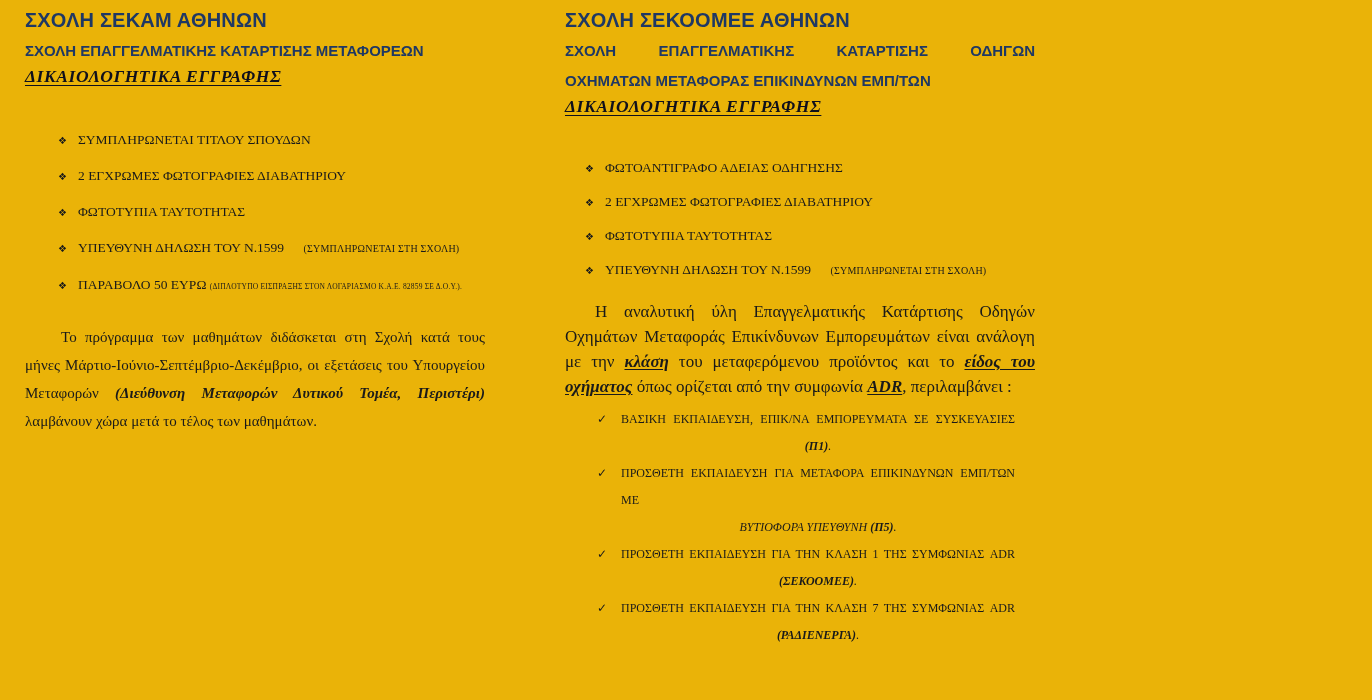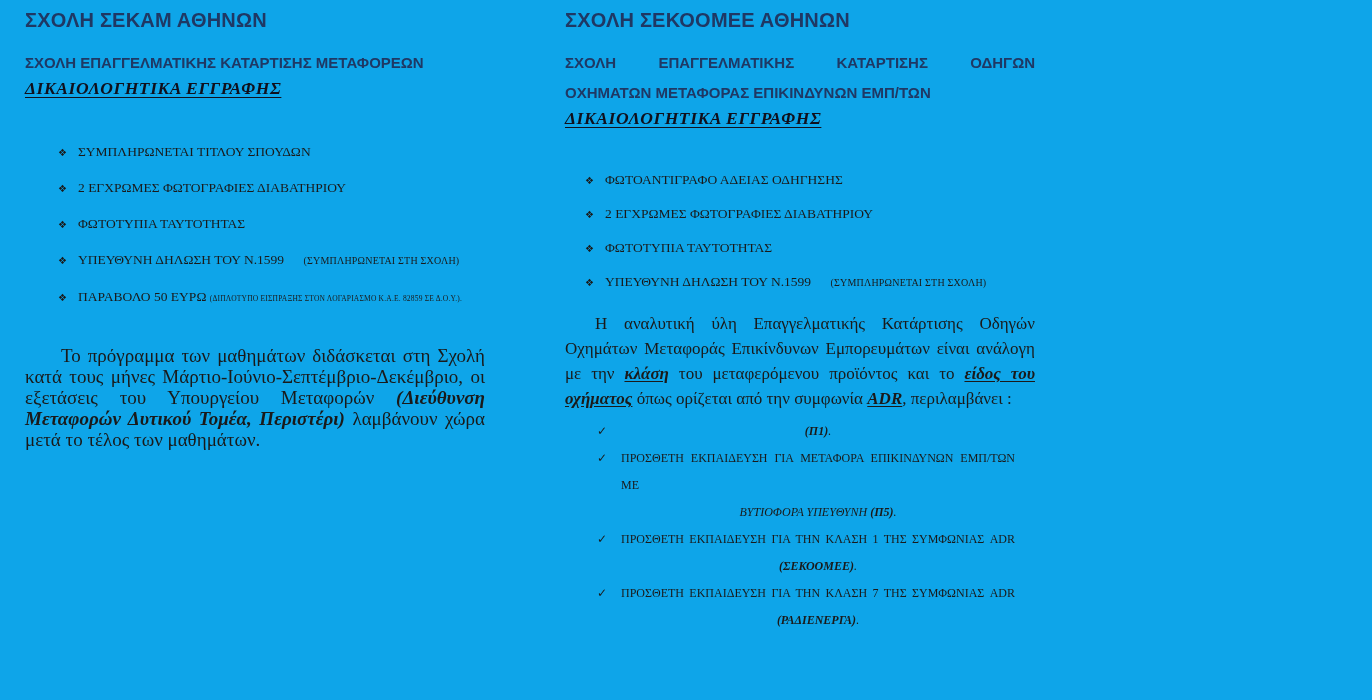--- a/index.html
+++ b/index.html
@@ -1,36 +1,36 @@
 <!DOCTYPE html>
 <html><head>
 <meta charset="utf-8">
 <style>
   html,body{margin:0;padding:0;background:#ffffff;}
   .page{
     position:relative;
     width:1372px;height:700px;
-    background:#0ea5e9;
+    background:#eab308;
     font-family:"Liberation Serif",serif;
     color:#1a1a1a;
     overflow:hidden;
   }
   .col{position:absolute;top:8px;}
   .col-left{left:25px;width:460px;}
   .col-right{left:565px;width:470px;}
 
   .doc-title{
     font-family:"Liberation Sans",sans-serif;
     font-weight:bold;font-size:20px;line-height:24px;
     color:#1f3864;letter-spacing:.2px;
   }
   .doc-subtitle{
     font-family:"Liberation Sans",sans-serif;
     font-weight:bold;font-size:15px;line-height:30px;
-    color:#1f3864;margin-top:16px;
+    color:#1f3864;margin-top:4px;
   }
   .subtitle-line-just{text-align:justify;text-align-last:justify;}
   .section-heading{
     font-family:"Liberation Serif",serif;
     font-weight:bold;font-style:italic;
     font-size:17.5px;letter-spacing:.6px;
     color:#10101c;
     text-decoration:underline;
     text-underline-offset:3px;
     display:inline-block;
@@ -46,23 +46,23 @@
   .col-right .req-list li{margin-bottom:17px;padding-left:40px;}
   .bullet{
     position:absolute;left:33px;top:1px;
     font-family:"DejaVu Sans",sans-serif;
     font-size:10px;color:#1a1a1a;
   }
   .col-right .bullet{left:20px;}
   .note-sm{font-size:10px;letter-spacing:.2px;padding-left:16px;}
   .note-xs{font-size:7.5px;letter-spacing:.2px;}
   .para{
-    font-size:19px;line-height:21px;
+    font-size:15px;line-height:28px;
     text-align:justify;text-indent:36px;
-    margin-top:38px;
+    margin-top:28px;
   }
   .para-intro{
     font-size:17px;line-height:25px;
     text-align:justify;text-indent:30px;
     margin-top:20px;
   }
   .bold-it{font-weight:bold;font-style:italic;}
   .bold-it-u{font-weight:bold;font-style:italic;text-decoration:underline;text-underline-offset:2px;}
   .checklist{margin:7px 0 0 32px;width:418px;}
   .check-item{position:relative;padding-left:24px;font-size:12px;line-height:27px;}
@@ -144,20 +144,21 @@
       </li>
     </ul>
 
     <div class="para-intro">
       <span>Η αναλυτική ύλη Επαγγελματικής Κατάρτισης Οδηγών Οχημάτων Μεταφοράς Επικίνδυνων Εμπορευμάτων είναι ανάλογη με την </span><span class="bold-it-u">κλάση</span><span> του μεταφερόμενου προϊόντος και το </span><span class="bold-it-u">είδος του οχήματος</span><span> όπως ορίζεται από την συμφωνία </span><span class="bold-it-u">ADR</span><span>, περιλαμβάνει :</span>
     </div>
 
     <div class="checklist">
       <div class="check-item">
         <span class="check-mark">✓</span>
+        <div class="check-line1">ΒΑΣΙΚΗ ΕΚΠΑΙΔΕΥΣΗ, ΕΠΙΚ/ΝΑ ΕΜΠΟΡΕΥΜΑΤΑ ΣΕ ΣΥΣΚΕΥΑΣΙΕΣ</div>
         <div class="check-line2"><span></span><span class="check-bold">(Π1)</span><span>.</span></div>
       </div>
       <div class="check-item">
         <span class="check-mark">✓</span>
         <div class="check-line1">ΠΡΟΣΘΕΤΗ ΕΚΠΑΙΔΕΥΣΗ ΓΙΑ ΜΕΤΑΦΟΡΑ ΕΠΙΚΙΝΔΥΝΩΝ ΕΜΠ/ΤΩΝ ΜΕ</div>
         <div class="check-line2"><span>ΒΥΤΙΟΦΟΡΑ ΥΠΕΥΘΥΝΗ </span><span class="check-bold">(Π5)</span><span>.</span></div>
       </div>
       <div class="check-item">
         <span class="check-mark">✓</span>
         <div class="check-line1">ΠΡΟΣΘΕΤΗ ΕΚΠΑΙΔΕΥΣΗ ΓΙΑ ΤΗΝ ΚΛΑΣΗ 1 ΤΗΣ ΣΥΜΦΩΝΙΑΣ ADR</div>

